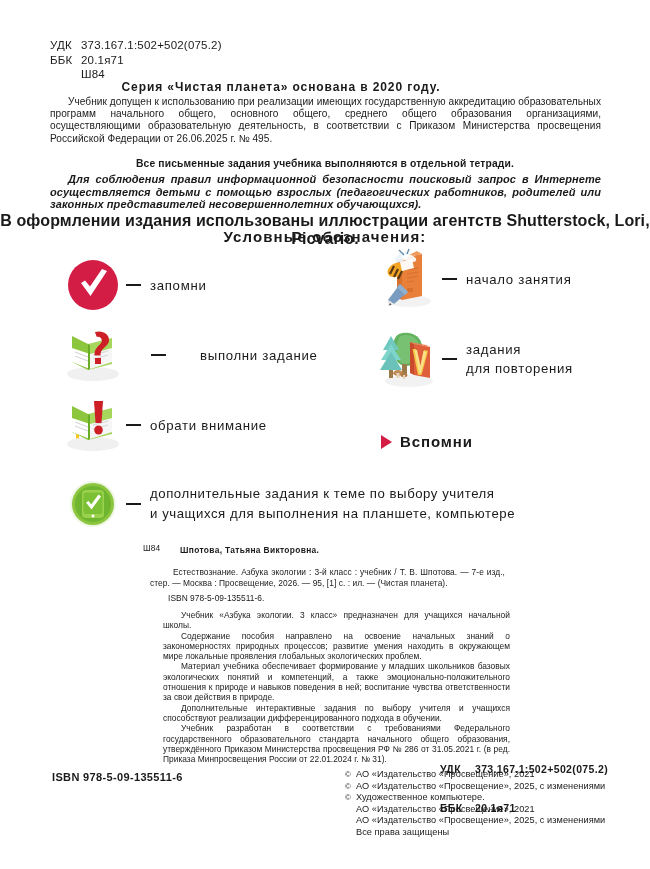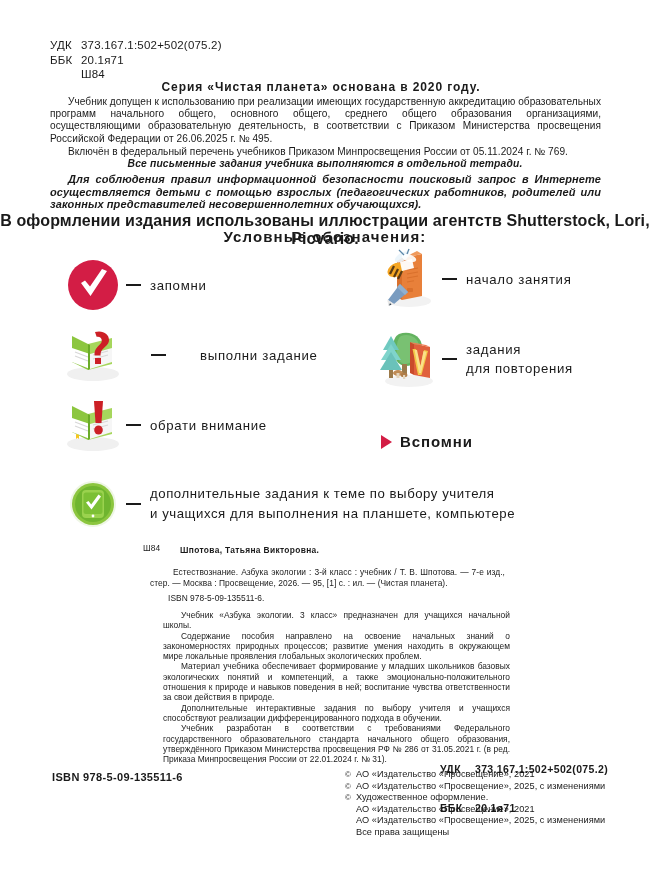--- a/index.html
+++ b/index.html
@@ -38,21 +38,20 @@
 
   
   .series-line {
     position: absolute;
     left: 0; top: 80px;
     width: 562px;
     text-align: center;
     font-size: 12px;
     font-weight: bold;
     letter-spacing: .9px;
-    padding-left: 40px;
   }
 
   
   .body-block {
     position: absolute;
     left: 50px;
     top: 96px;
     width: 551px;
     font-size: 10.1px;
     line-height: 12.2px;
@@ -67,21 +66,20 @@
 
   
   .notice-center {
     position: absolute;
     left: 0;
     top: 158px;
     width: 650px;
     text-align: center;
     font-size: 10.3px;
     font-weight: bold;
-    font-style: italic;
     letter-spacing: .15px;
   }
   .notice-block {
     position: absolute;
     left: 50px;
     top: 173px;
     width: 551px;
     font-size: 11px;
     font-weight: bold;
     font-style: italic;
@@ -275,21 +273,20 @@
   <div class="udk-block">
     <div class="udk-row"><span class="udk-key">УДК</span><span>373.167.1:502+502(075.2)</span></div>
     <div class="udk-row"><span class="udk-key">ББК</span><span>20.1я71</span></div>
     <div class="udk-row"><span class="udk-indent"></span><span>Ш84</span></div>
   </div>
 
   <div class="series-line">Серия  «Чистая  планета»  основана  в  2020  году.</div>
 
   <div class="body-block">
     <p>Учебник допущен к использованию при реализации имеющих государственную аккредитацию образовательных программ начального общего, основного общего, среднего общего образования организациями, осуществляющими образовательную деятельность, в соответствии с Приказом Министерства просвещения Российской Федерации от 26.06.2025 г. № 495.</p>
-    <p class="t2">Включён в федеральный перечень учебников Приказом Минпросвещения России от 05.11.2024 г. № 769.</p>
   </div>
 
   <div class="notice-center">Все письменные задания учебника выполняются в отдельной тетради.</div>
   <div class="notice-block">
     <p>Для соблюдения правил информационной безопасности поисковый запрос в Интернете осуществляется детьми с помощью взрослых (педагогических работников, родителей или законных представителей несовершеннолетних обучающихся).</p>
   </div>
   <div class="agencies-line">В оформлении издания использованы иллюстрации агентств Shutterstock, Lori, Picvario.</div>
 
   <div class="legend-heading">Условные  обозначения:</div>
 
@@ -478,21 +475,21 @@
     <div class="cp-row">
         <span class="cp-mark">©</span>
         <span class="cp-text">АО «Издательство «Просвещение», 2021</span>
       </div>
     <div class="cp-row">
         <span class="cp-mark">©</span>
         <span class="cp-text">АО «Издательство «Просвещение», 2025, с изменениями</span>
       </div>
     <div class="cp-row">
         <span class="cp-mark">©</span>
-        <span class="cp-text">Художественное оформление.</span>
+        <span class="cp-text">Художественное компьютере.</span>
       </div>
     <div class="cp-row cp-indent">
         <span class="cp-mark">©</span>
         <span class="cp-text">АО «Издательство «Просвещение», 2021</span>
       </div>
     <div class="cp-row cp-indent">
         <span class="cp-mark">©</span>
         <span class="cp-text">АО «Издательство «Просвещение», 2025, с изменениями</span>
       </div>
     <div class="cp-row cp-indent">

